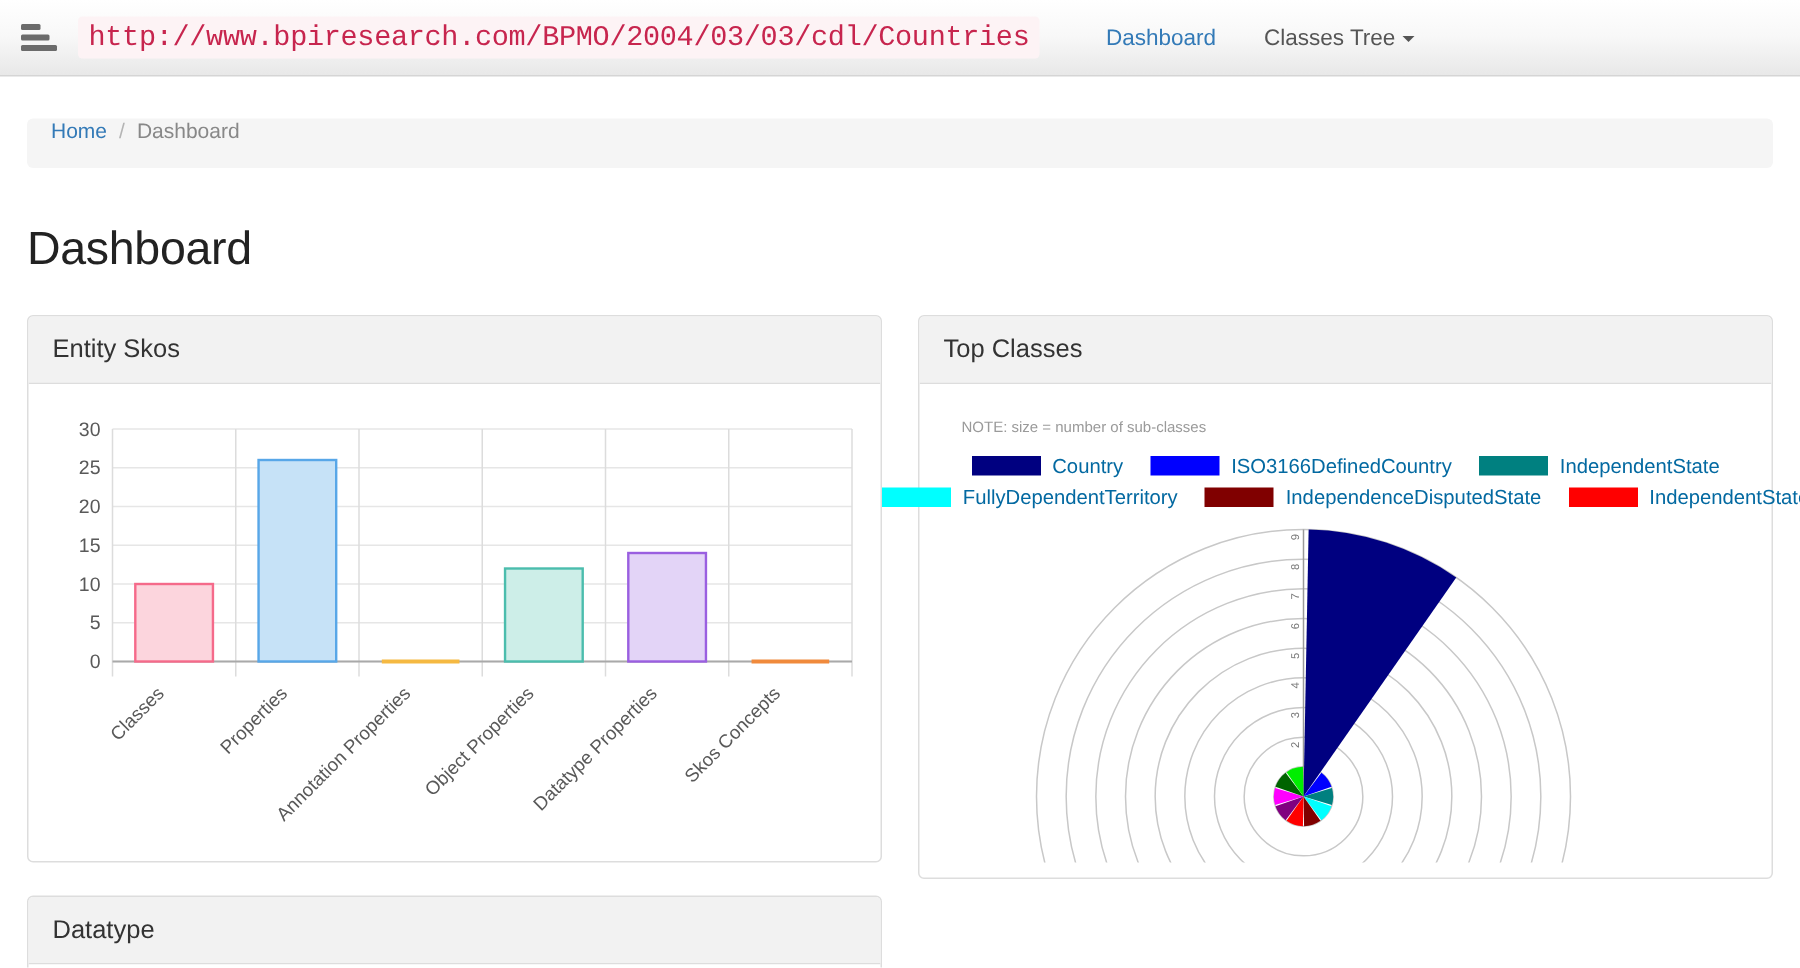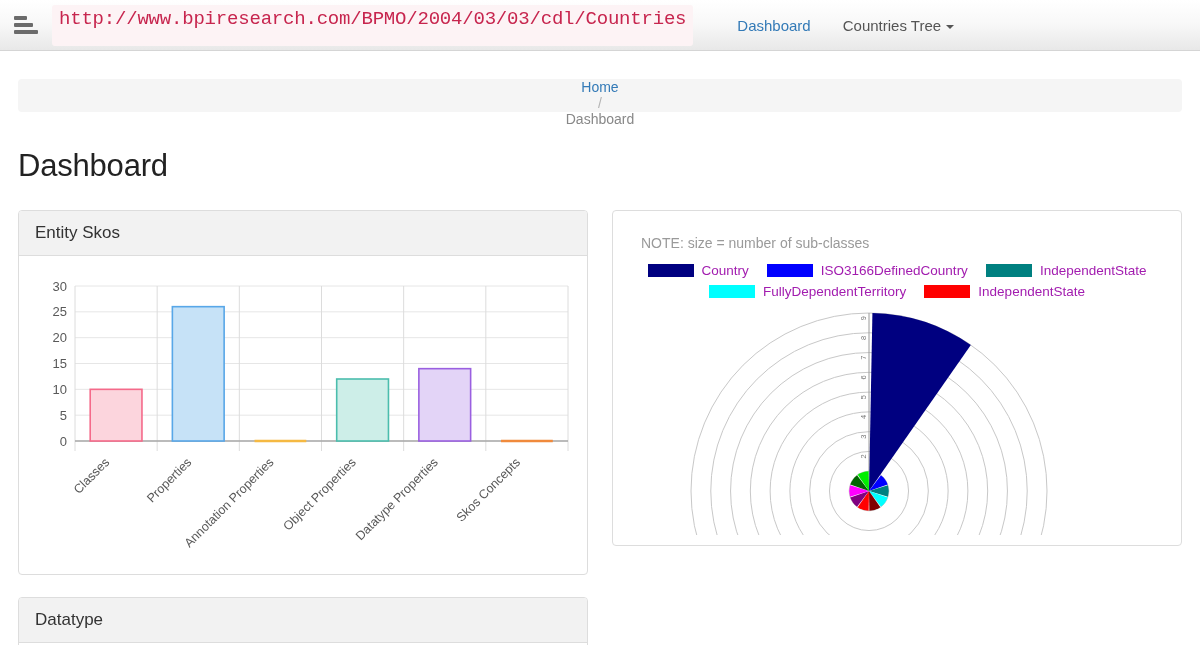--- a/index.html
+++ b/index.html
@@ -33,21 +33,21 @@
   .hamburger span { display:block; height: 4px; background: #6b6b6b; border-radius: 1px; }
   .hamburger span:nth-child(1) { width: 13px; }
   .hamburger span:nth-child(2) { width: 19px; }
   .hamburger span:nth-child(3) { width: 24px; }
 
   .brand-url {
     font-family: "Liberation Mono", "DejaVu Sans Mono", monospace;
     font-size: 19px;
     color: #c7254e;
     background: #fdf3f5;
-    padding: 3px 7px 16px 7px;
+    padding: 3px 7px 3px 7px;
     border-radius: 3px;
     letter-spacing: -0.2px;
     white-space: nowrap;
   }
 
   .nav-links { display: flex; align-items: center; margin-left: 28px; }
   .nav-link {
     font-size: 15px;
     color: #555555;
     padding: 0 16px;
@@ -68,24 +68,23 @@
   }
 
   
   .container { padding: 0 18px; }
   .breadcrumb {
     margin-top: 28px;
     background: #f5f5f5;
     border-radius: 4px;
     height: 33px;
     display: flex;
-    align-items: center;
+    align-items: flex-start;
     padding: 0 16px;
     font-size: 14px;
-    flex-direction: column;
   }
   .breadcrumb a { color: #337ab7; text-decoration: none; cursor: pointer; }
   .breadcrumb .sep { color: #b4b4b4; margin: 0 8px; }
   .breadcrumb .cur { color: #888888; }
 
   .page-title {
     font-size: 31px;
     font-weight: 400;
     color: #222222;
     margin: 36px 0 26px 0;
@@ -112,35 +111,35 @@
   }
   .panel-body { padding: 18px 16px 10px 16px; }
 
   
   .barchart { position: relative; width: 100%; height: 290px; }
   .barchart svg { display: block; }
 
   
   .note {
     color: #9a9a9a;
-    font-size: 14px;
+    font-size: 10px;
     margin: 6px 0 12px 12px;
   }
   .legend { width: 100%; }
   .legend-row {
     display: flex;
     justify-content: center;
     align-items: center;
     gap: 18px;
     margin-bottom: 6px;
     flex-wrap: nowrap;
   }
   .legend-item { display: flex; align-items: center; gap: 8px; white-space: nowrap; }
   .legend-swatch { width: 46px; height: 13px; display:block; }
-  .legend-label { font-size: 13.5px; color: #a21caf; }
+  .legend-label { font-size: 13.5px; color: #0369a1; }
 
   .polar-wrap {
     position: relative;
     width: 100%;
     height: 230px;
     overflow: hidden;
     margin-top: 6px;
   }
   .polar-wrap svg { display: block; margin: 0 auto; }
 </style>
@@ -149,21 +148,21 @@
 
 <div class="navbar">
   <div class="hamburger">
     <span></span>
     <span></span>
     <span></span>
   </div>
   <span class="brand-url">http://www.bpiresearch.com/BPMO/2004/03/03/cdl/Countries</span>
   <div class="nav-links">
     <a class="nav-link active">Dashboard</a>
-    <a class="nav-link"><span>Countries Tree</span><i class="caret"></i></a>
+    <a class="nav-link"><span>Classes Tree</span><i class="caret"></i></a>
   </div>
 </div>
 
 <div class="container">
 
   <div class="breadcrumb">
     <a>Home</a>
     <span class="sep">/</span>
     <span class="cur">Dashboard</span>
   </div>
@@ -232,20 +231,21 @@
 
       <div class="panel">
         <div class="panel-head">Datatype</div>
         <div class="panel-body" style="height:26px"></div>
       </div>
 
     </div>
 
     <div class="col">
       <div class="panel">
+        <div class="panel-head">Top Classes</div>
         <div class="panel-body">
           <div class="note">NOTE: size = number of sub-classes</div>
           <div class="legend" id="legend">
               <div class="legend-row">
                 <div class="legend-item">
                   <span class="legend-swatch" style="background: rgb(0, 0, 128);"></span>
                   <span class="legend-label">Country</span>
                 </div>
                 <div class="legend-item">
                   <span class="legend-swatch" style="background: rgb(0, 0, 255);"></span>
@@ -253,20 +253,24 @@
                 </div>
                 <div class="legend-item">
                   <span class="legend-swatch" style="background: rgb(0, 128, 128);"></span>
                   <span class="legend-label">IndependentState</span>
                 </div>
               </div>
               <div class="legend-row">
                 <div class="legend-item">
                   <span class="legend-swatch" style="background: rgb(0, 255, 255);"></span>
                   <span class="legend-label">FullyDependentTerritory</span>
+                </div>
+                <div class="legend-item">
+                  <span class="legend-swatch" style="background: rgb(128, 0, 0);"></span>
+                  <span class="legend-label">IndependenceDisputedState</span>
                 </div>
                 <div class="legend-item">
                   <span class="legend-swatch" style="background: rgb(255, 0, 0);"></span>
                   <span class="legend-label">IndependentState</span>
                 </div>
               </div>
             </div>
           <div class="polar-wrap">
             <svg id="polar-svg" width="420" height="232" viewBox="0 0 420 232">
                 <circle cx="182" cy="186" r="19.777777777777775" fill="none" stroke="#c8c8c8" stroke-width="1"></circle>

